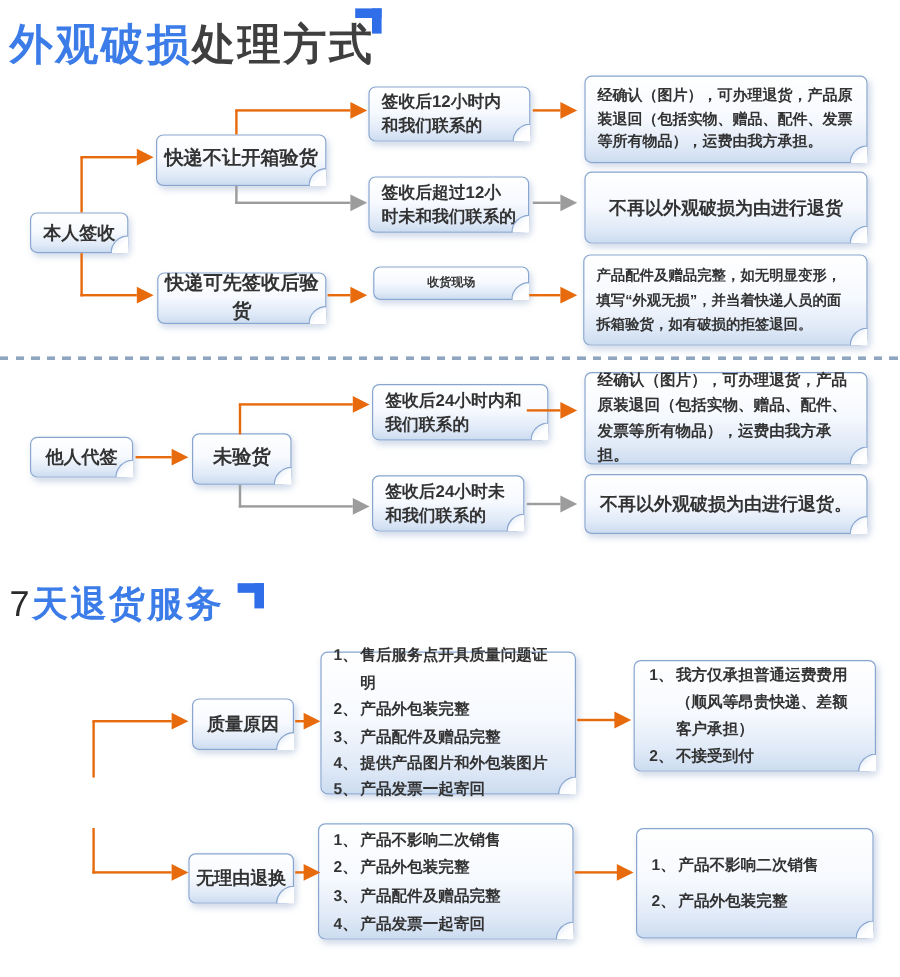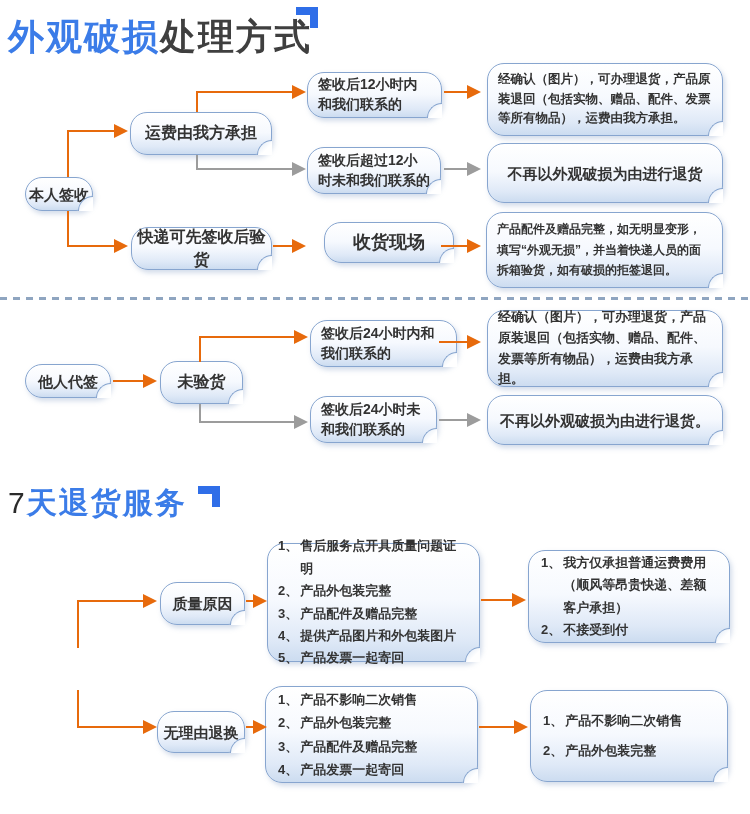--- a/index.html
+++ b/index.html
@@ -13,21 +13,21 @@
   .t2{left:8px;top:483px;font-size:30px;}
   .tblue{color:#3b7ce8;}
   .tdark{color:#3f3f3f;}
   .t7{color:#2b2b2b;font-weight:400;}
   .corner{position:absolute;width:14px;height:13px;border-top:8px solid #2f6ee8;border-right:8px solid #2f6ee8;}
   .c1{left:296px;top:7px;}
   .c2{left:198px;top:486px;}
   
   .node{
     position:absolute;box-sizing:border-box;
-    border:1px solid #87a5cf;border-radius:17px;
+    border:1px solid #87a5cf;border-radius:6px;
     background:linear-gradient(180deg,#ffffff 0%,#f6f9fe 48%,#dfe9f7 82%,#ccdcf0 100%);
     box-shadow:2px 3px 5px rgba(130,155,195,.35);
     display:flex;align-items:center;justify-content:center;
     font-weight:700;color:#333;text-align:center;line-height:1.4;
   }
   .node::after{ 
     content:"";position:absolute;right:-1px;bottom:-1px;width:14px;height:14px;
     background:linear-gradient(135deg,#dbe6f4 0%,#ffffff 60%);
     border-top-left-radius:100%;
     border-left:1px solid #87a5cf;border-top:1px solid #87a5cf;
@@ -49,26 +49,26 @@
     background:repeating-linear-gradient(90deg,#8fa5c0 0 7px,transparent 7px 13px);}
 </style>
 </head>
 <body>
 
 <div id="canvas">
 
   <div class="title t1"><span class="tblue">外观破损</span><span class="tdark">处理方式</span></div>
   <div class="corner c1"></div>
 
-  <div class="node" style="left:25px;top:177px;width:68px;height:34px;font-size:15px">本人签收</div>
-  <div class="node" style="left:130px;top:112px;width:142px;height:43px;font-size:16px">运费由我方承担</div>
+  <div class="node" style="left:25px;top:177px;width:82px;height:34px;font-size:15px">本人签收</div>
+  <div class="node" style="left:130px;top:112px;width:142px;height:43px;font-size:16px">快递不让开箱验货</div>
   <div class="node" style="left:131px;top:227px;width:141px;height:43px;font-size:16px">快递可先签收后验货</div>
   <div class="node tl" style="left:307px;top:72px;width:135px;height:46px;font-size:14px">签收后12小时内和我们联系的</div>
   <div class="node tl" style="left:307px;top:147px;width:134px;height:47px;font-size:14px">签收后超过12小时未和我们联系的</div>
-  <div class="node" style="left:324px;top:222px;width:130px;height:41px;font-size:18px">收货现场</div>
+  <div class="node" style="left:311px;top:222px;width:130px;height:28px;font-size:10px">收货现场</div>
   <div class="node tl" style="left:487px;top:63px;width:236px;height:73px;font-size:12.5px;line-height:1.55;padding:6px 10px">经确认（图片），可办理退货，产品原装退回（包括实物、赠品、配件、发票等所有物品），运费由我方承担。</div>
   <div class="node" style="left:487px;top:143px;width:236px;height:60px;font-size:15px">不再以外观破损为由进行退货</div>
   <div class="node tl" style="left:486px;top:212px;width:237px;height:76px;font-size:12px;line-height:1.7;padding:6px 10px">产品配件及赠品完整，如无明显变形，填写“外观无损”，并当着快递人员的面拆箱验货，如有破损的拒签退回。</div>
 
   <div class="vline lo" style="left:67px;top:131px;height:46px"></div>
   <div class="hline lo" style="left:67px;top:130px;width:47px"></div>
   <div class="head ho" style="left:114px;top:124px"></div>
   <div class="vline lo" style="left:67px;top:211px;height:36px"></div>
   <div class="hline lo" style="left:67px;top:245px;width:47px"></div>
   <div class="head ho" style="left:114px;top:239px"></div>

